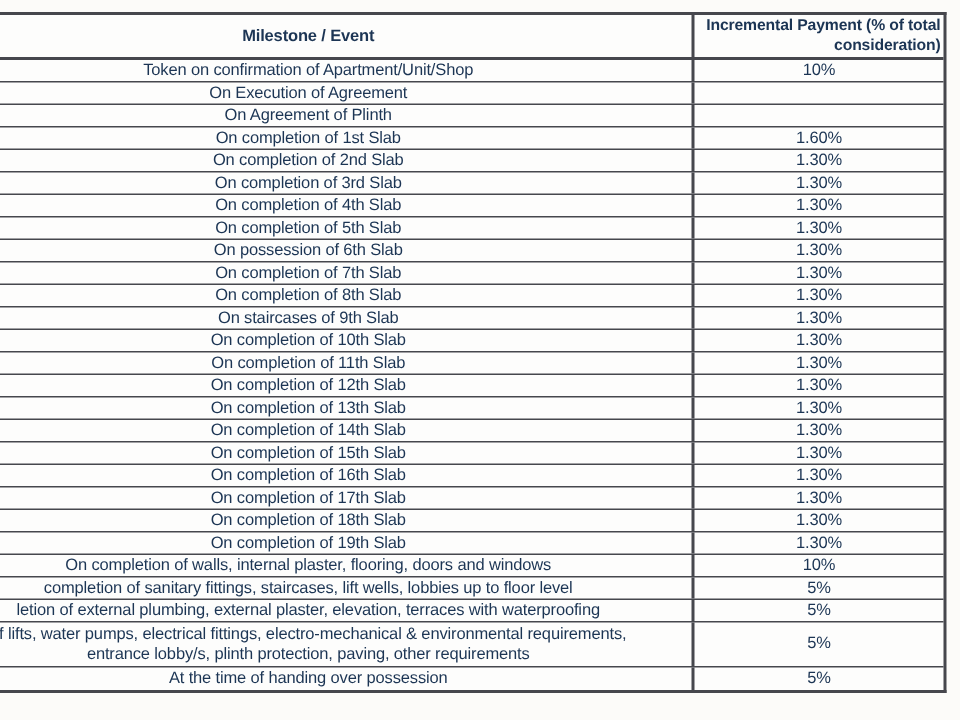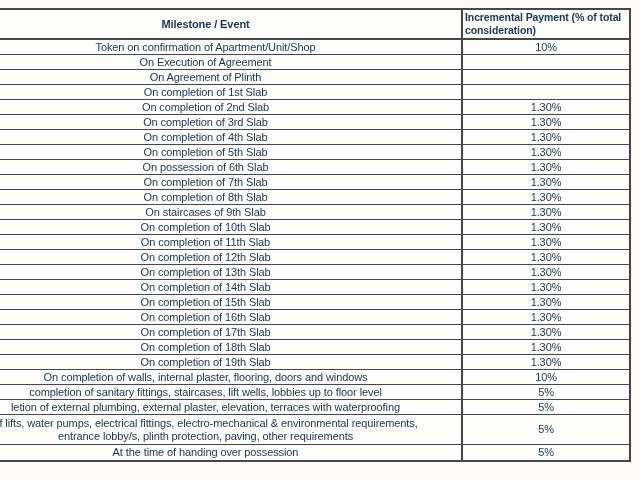--- a/index.html
+++ b/index.html
@@ -61,21 +61,21 @@
   }
   .row.header .cell {
     font-weight: bold;
     white-space: normal;
   }
   .row.header .cell.payment span {
     display: inline-block;
     width: 162px;
     font-size: 10.5px;
     line-height: 13px;
-    text-align: left;
+    text-align: right;
   }
   .line { text-align: left; }
 </style>
 </head>
 <body>
 
 <div class="canvas">
   <div class="payment-table">
     <div class="row header">
       <div class="cell event">Milestone / Event</div>
@@ -97,20 +97,21 @@
         </div>
         <div class="row">
           <div class="cell event">
             <div class="line">On Agreement of Plinth</div>
           </div>
         </div>
         <div class="row">
           <div class="cell event">
             <div class="line">On completion of 1st Slab</div>
           </div>
+          <div class="cell payment">1.60%</div>
         </div>
         <div class="row">
           <div class="cell event">
             <div class="line">On completion of 2nd Slab</div>
           </div>
           <div class="cell payment">1.30%</div>
         </div>
         <div class="row">
           <div class="cell event">
             <div class="line">On completion of 3rd Slab</div>

